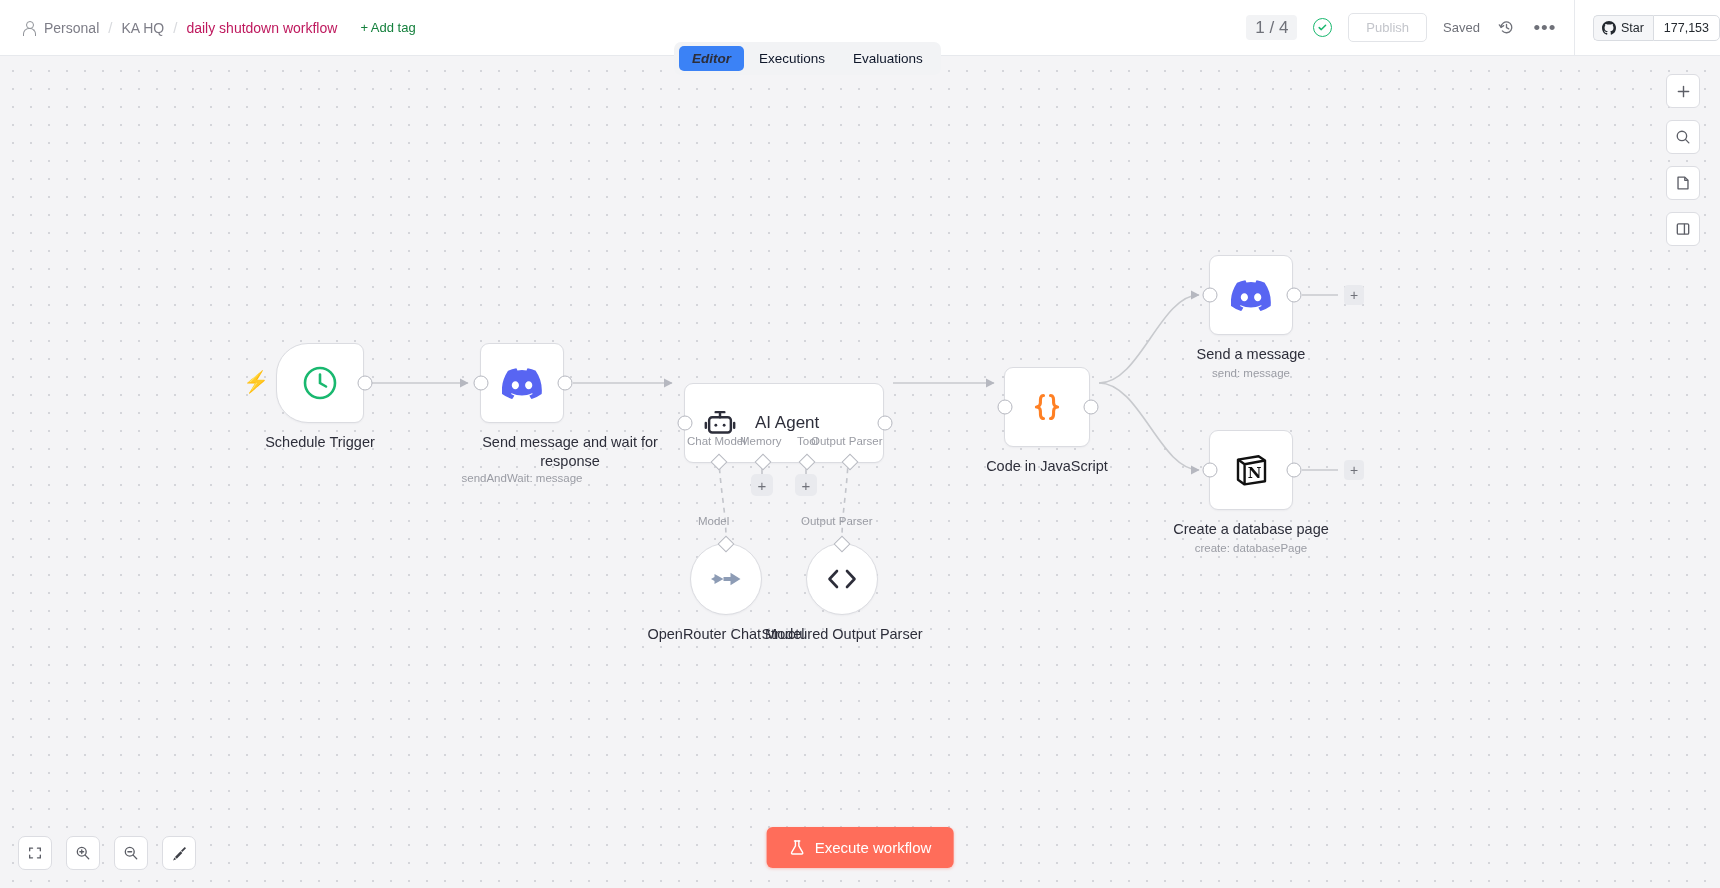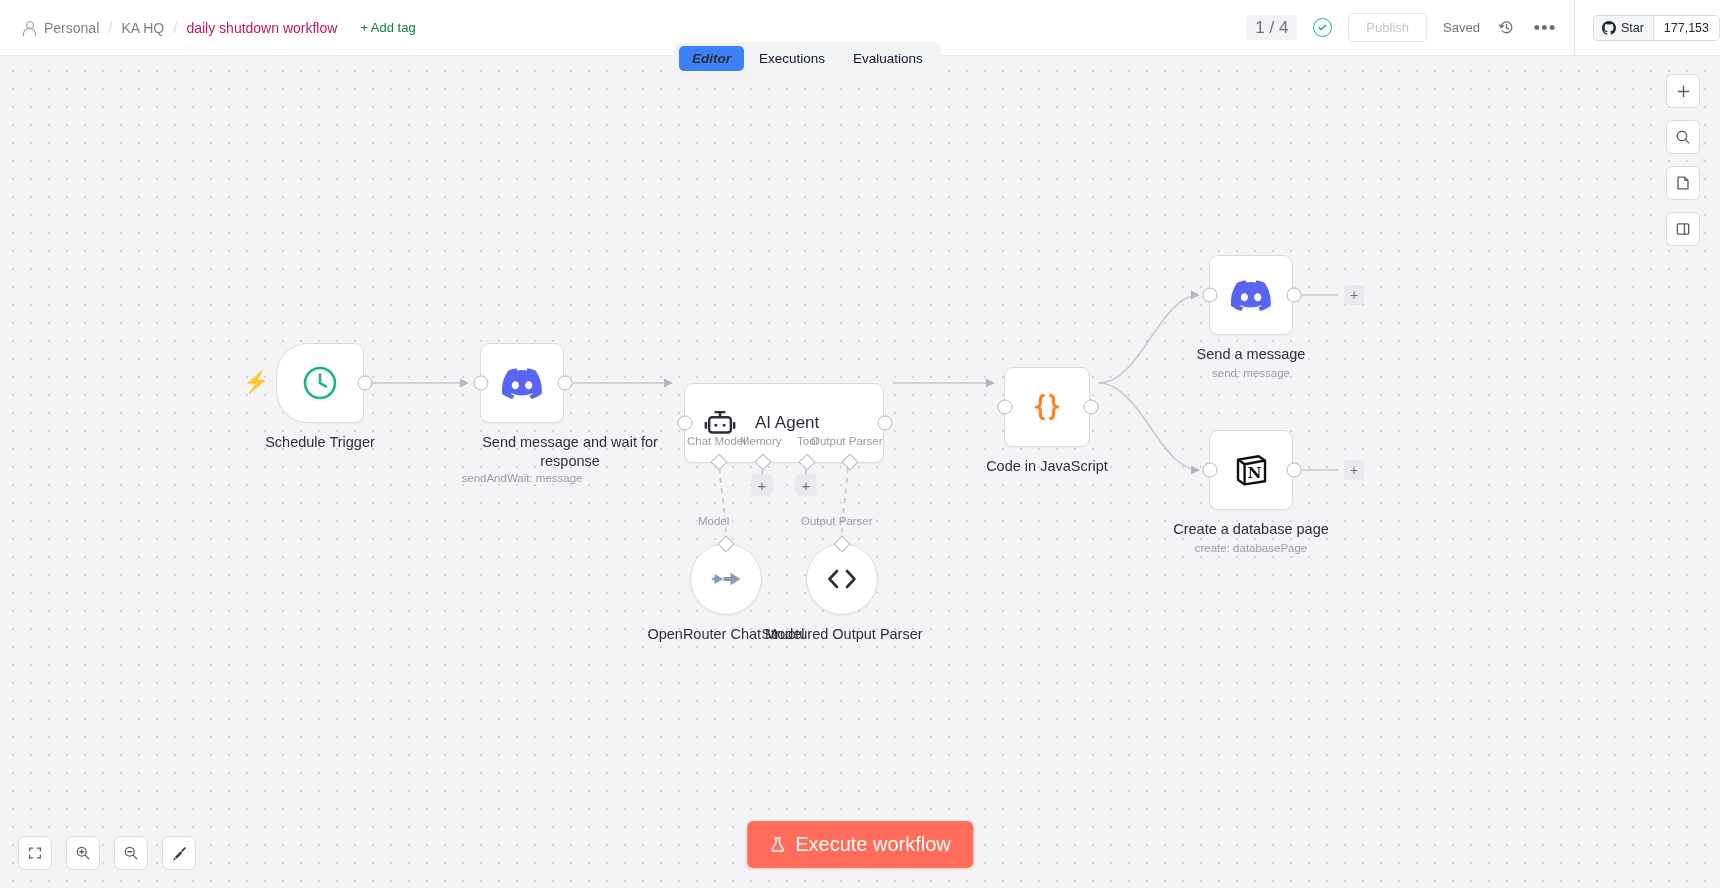--- a/index.html
+++ b/index.html
@@ -167,21 +167,21 @@
   }
   .bottom-tools {
     position: absolute; left: 18px; bottom: 18px;
     display: flex; gap: 14px; z-index: 30;
   }
   .bottom-tools .tool-btn { width: 34px; height: 34px; border-radius: 7px; }
 
   .execute-btn {
     position: absolute; left: 50%; transform: translateX(-50%); bottom: 20px;
     background: #ff6d5a; color: #fff; border: none; border-radius: 6px;
-    font-size: 20px; font-family: "Liberation Sans", sans-serif;
+    font-size: 15px; font-family: "Liberation Sans", sans-serif;
     padding: 12px 22px; display: flex; align-items: center; gap: 9px;
     cursor: pointer; z-index: 30; box-shadow: 0 1px 3px rgba(255,109,90,0.35);
   }
 </style>
 </head>
 <body>
 
 <div id="app">
 
   <div class="header">

